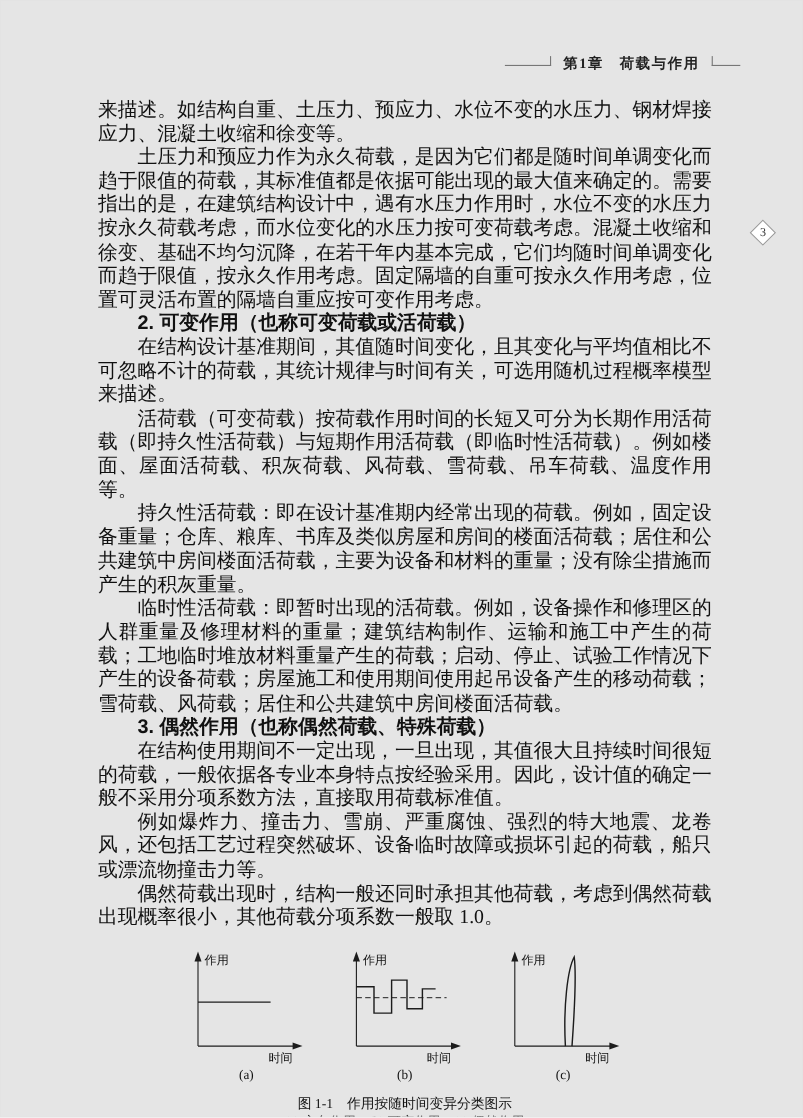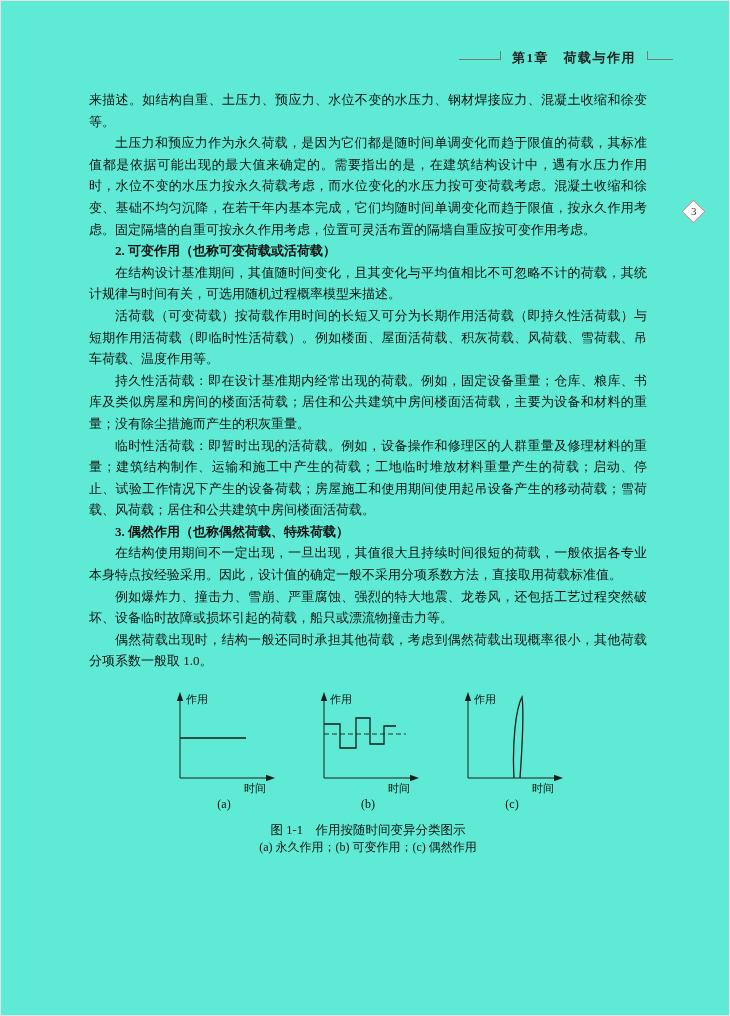--- a/index.html
+++ b/index.html
@@ -1,20 +1,20 @@
 <!DOCTYPE html>
 <html><head>
 <meta charset="utf-8">
 <style>
   * { margin:0; padding:0; box-sizing:border-box; }
   html,body { background:#fff; }
   .page {
     position:relative;
     width:730px; height:1016px;
-    background:#5eead4;
+    background:#e5e5e5;
     border:1px solid #e3e3e3;
     font-family:"Liberation Serif","DejaVu Serif",serif;
     color:#111;
     overflow:hidden;
   }
   
   .page-header {
     position:absolute; top:48px; right:56px;
     display:flex; align-items:center;
   }
@@ -43,27 +43,27 @@
   }
   .page-num .num {
     transform:rotate(-45deg);
     font-size:11px; color:#333; line-height:1;
   }
   
   main {
     position:absolute; top:88px; left:88px; width:558px;
   }
   .para {
-    font-size:13px; line-height:21.6px;
+    font-size:18px; line-height:21.6px;
     text-align:justify; text-justify:inter-character;
     text-indent:2em;
   }
   .para.no-indent { text-indent:0; }
   .para.heading {
-    font-family:Liberation Serif, serif;
+    font-family:Liberation Sans, sans-serif;
     font-weight:700;
   }
   
   figure { margin-top:12px; }
   .charts {
     display:flex; justify-content:center; align-items:flex-end; gap:24px;
   }
   .chart { text-align:center; }
   .chart svg { display:block; }
   .sublabel { font-size:12px; margin-top:1px; }

